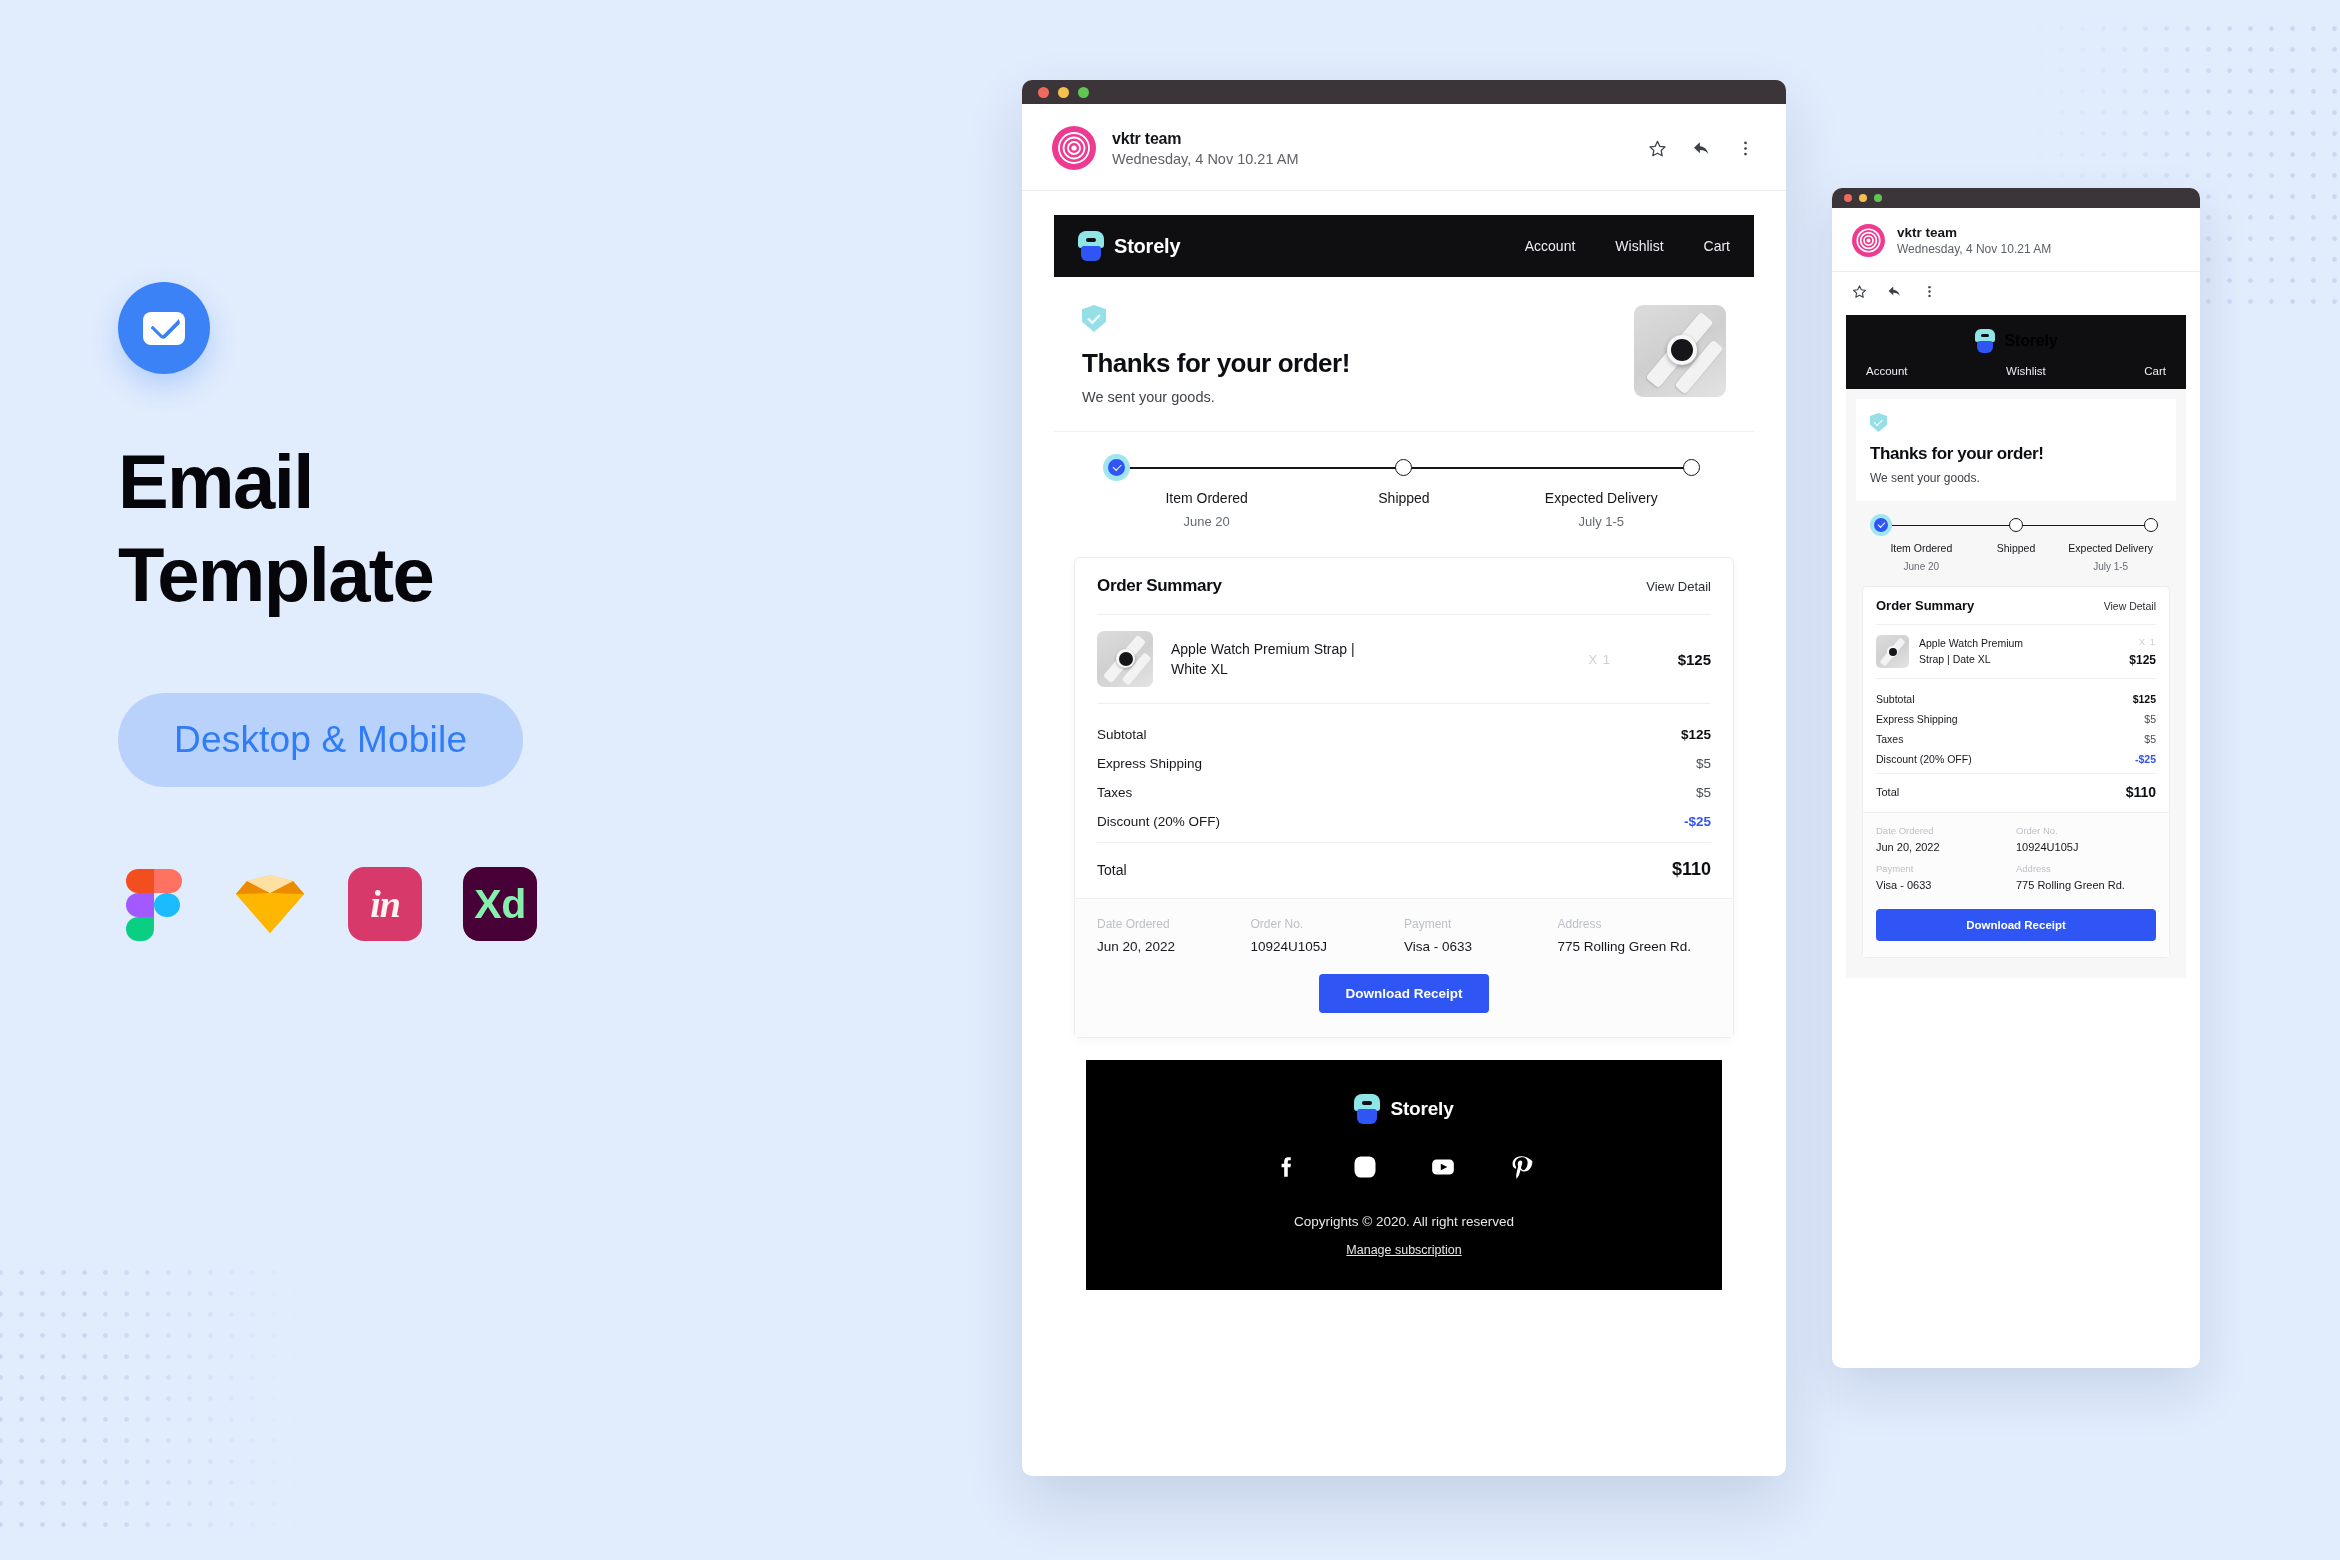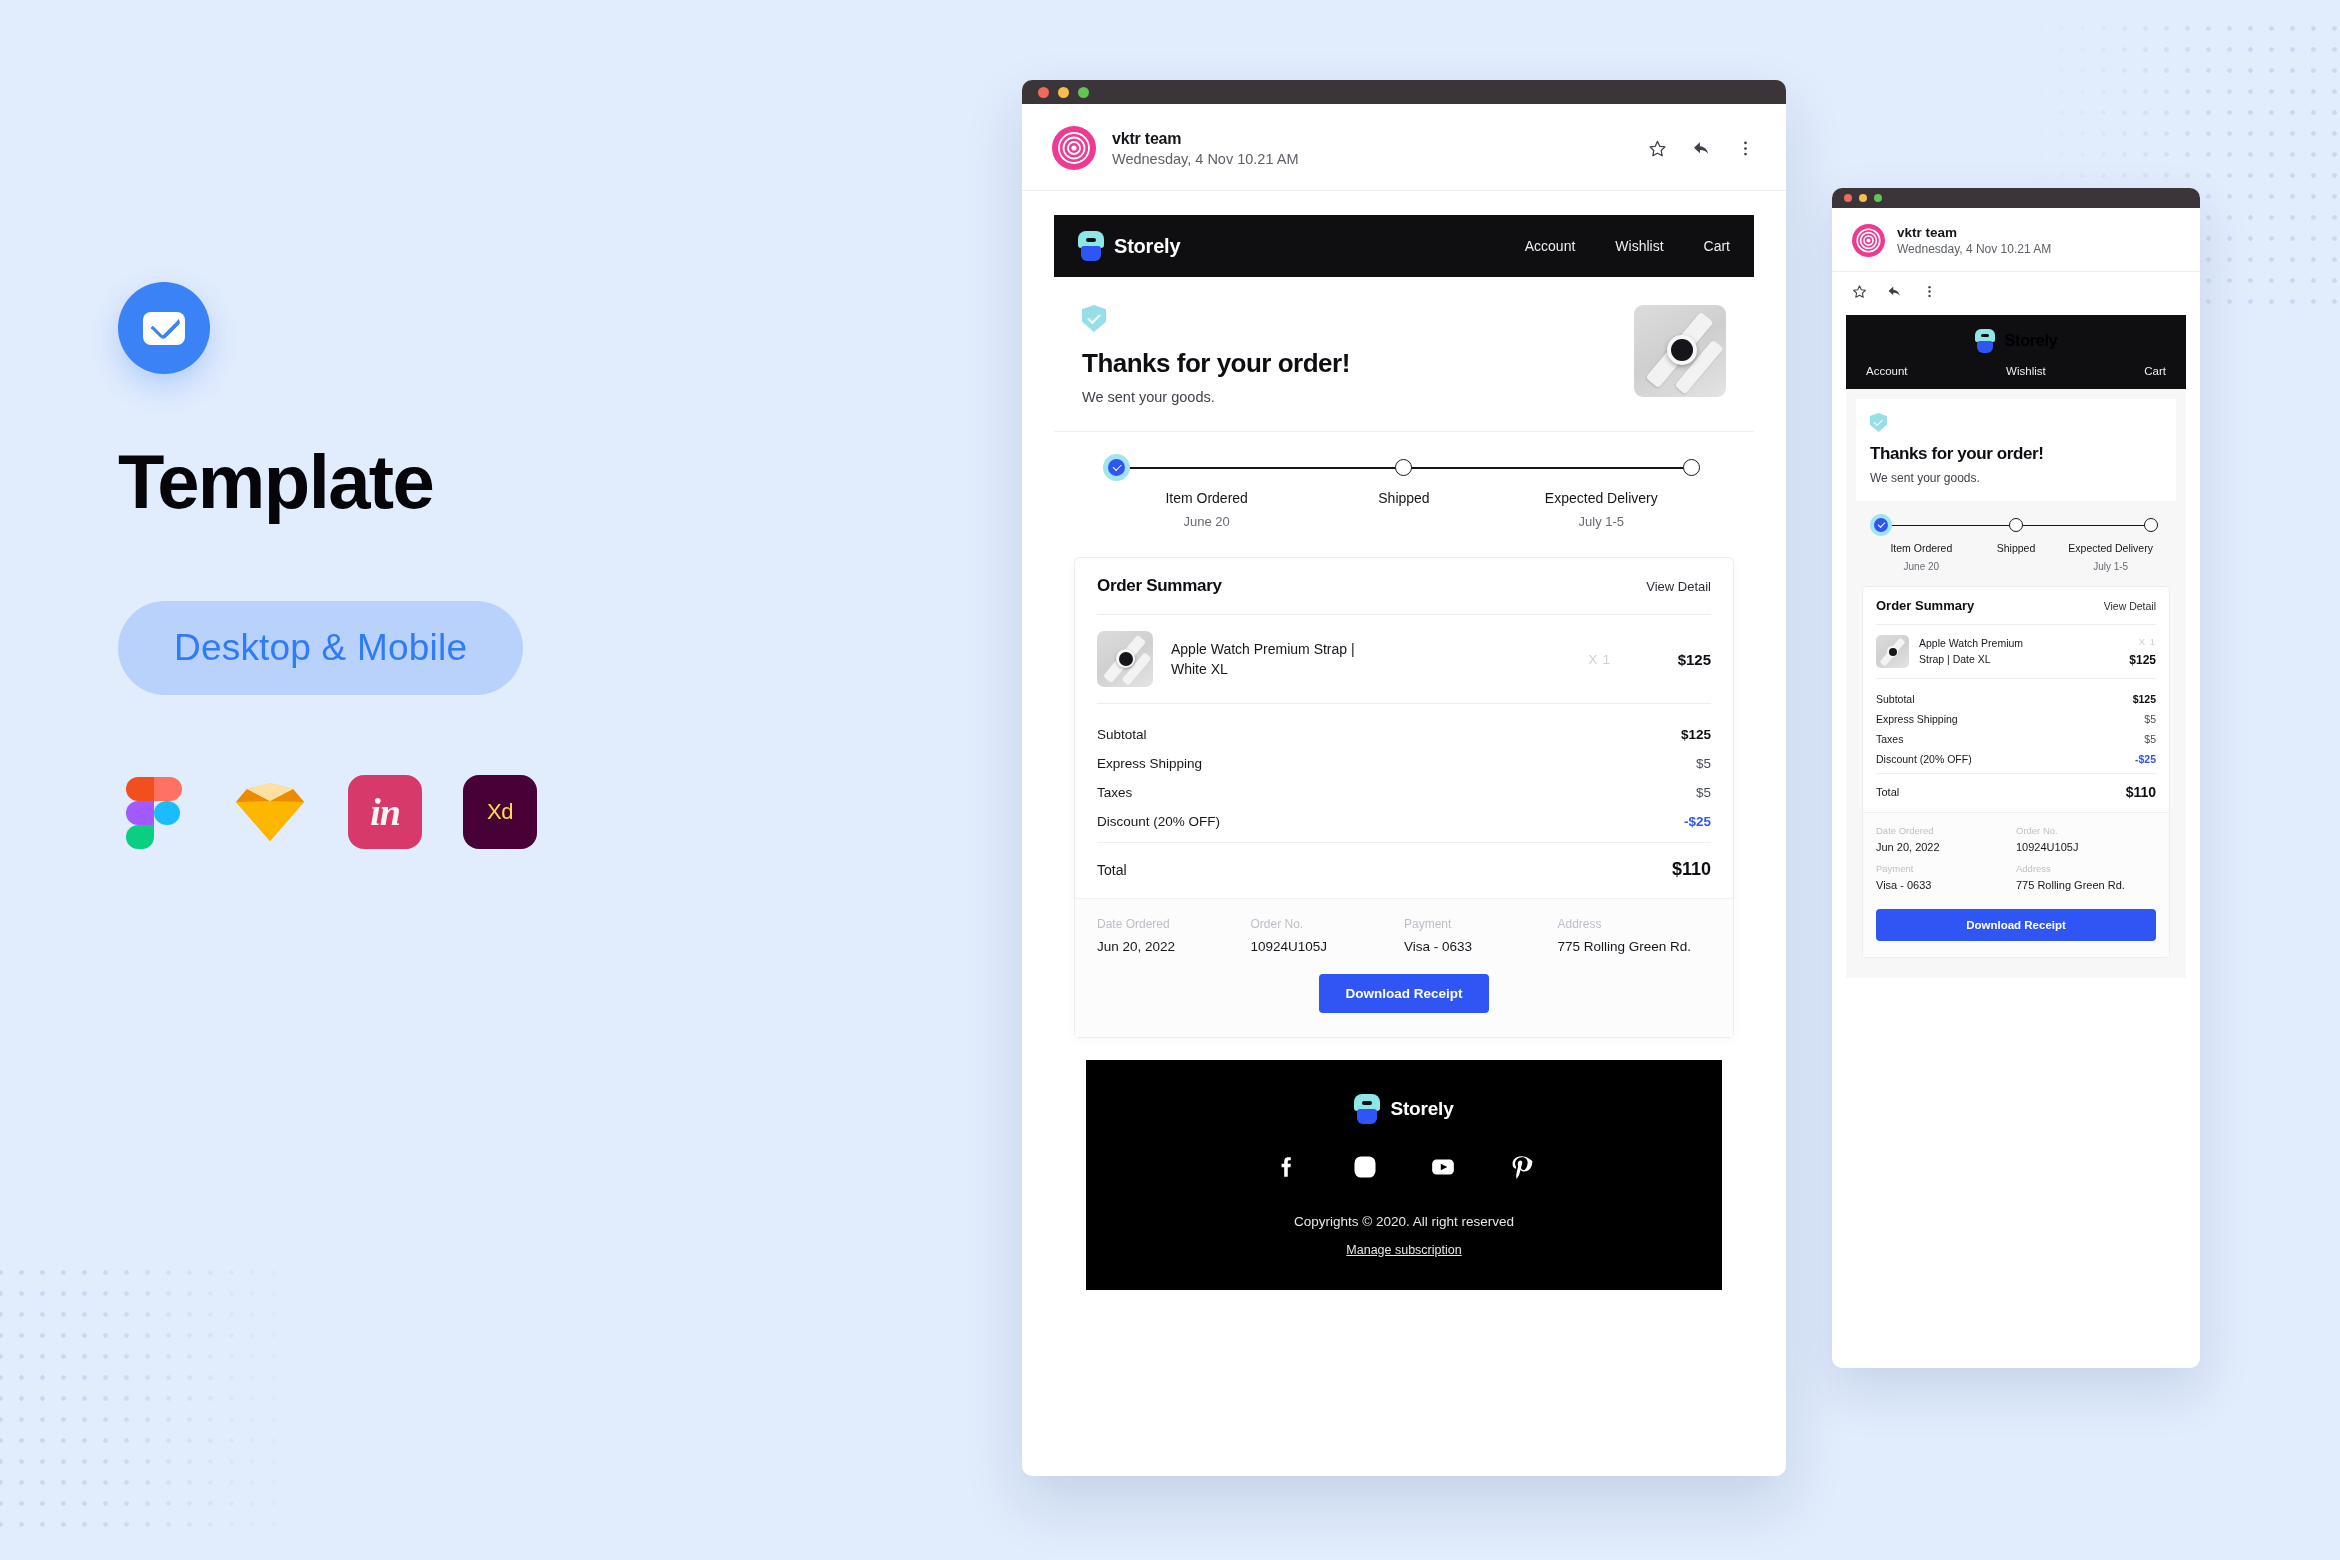--- a/index.html
+++ b/index.html
@@ -65,21 +65,21 @@
   .figma .f3 { left: 8px;  top: 26px; width: 28px; height: 24px; background: #a259ff; border-radius: 12px 0 0 12px; }
   .figma .f4 { left: 36px; top: 26px; width: 26px; height: 24px; background: #1abcfe; border-radius: 50%; }
   .figma .f5 { left: 8px;  top: 50px; width: 28px; height: 24px; background: #0acf83; border-radius: 12px 0 12px 12px; }
   
   .sketch svg { width: 74px; height: 74px; }
   
   .invision { background: #d6396a; border-radius: 16px; display: flex; align-items: center; justify-content: center; }
   .invision span { color: #fdf3ef; font-family: "Liberation Serif", serif; font-style: italic; font-weight: 700; font-size: 38px; letter-spacing: -1px; }
   
   .xd { background: #470137; border-radius: 16px; display: flex; align-items: center; justify-content: center; }
-  .xd span { color: #fde047; font-size: 22px; font-weight: 400; letter-spacing: -.5px; }
+  .xd span { color: #86efac; font-size: 41px; font-weight: 700; letter-spacing: -.5px; }
 
   
   .winbar { background: #3b3539; display: flex; align-items: center; gap: 9px; padding-left: 16px; }
   .dot { width: 11px; height: 11px; border-radius: 50%; }
   .dot.r { background: #ee6a5f; } .dot.y { background: #f5bf4f; } .dot.g { background: #61c454; }
 
   
   .desktop {
     position: absolute; left: 1022px; top: 80px; width: 764px; height: 1396px;
     background: #fff; border-radius: 10px; overflow: hidden;
@@ -265,20 +265,21 @@
 
   <div class="dots dots-tr"></div>
   <div class="dots dots-bl"></div>
 
   <div class="promo">
     <div class="mail-badge">
       <div class="env"></div>
     </div>
 
     <div class="promo-title">
+      <div>Email</div>
       <div>Template</div>
     </div>
 
     <div class="pill">Desktop &amp; Mobile</div>
 
     <div class="apps">
       <div class="app-ico figma">
         <i class="f1"></i>
           <i class="f2"></i>
           <i class="f3"></i>

